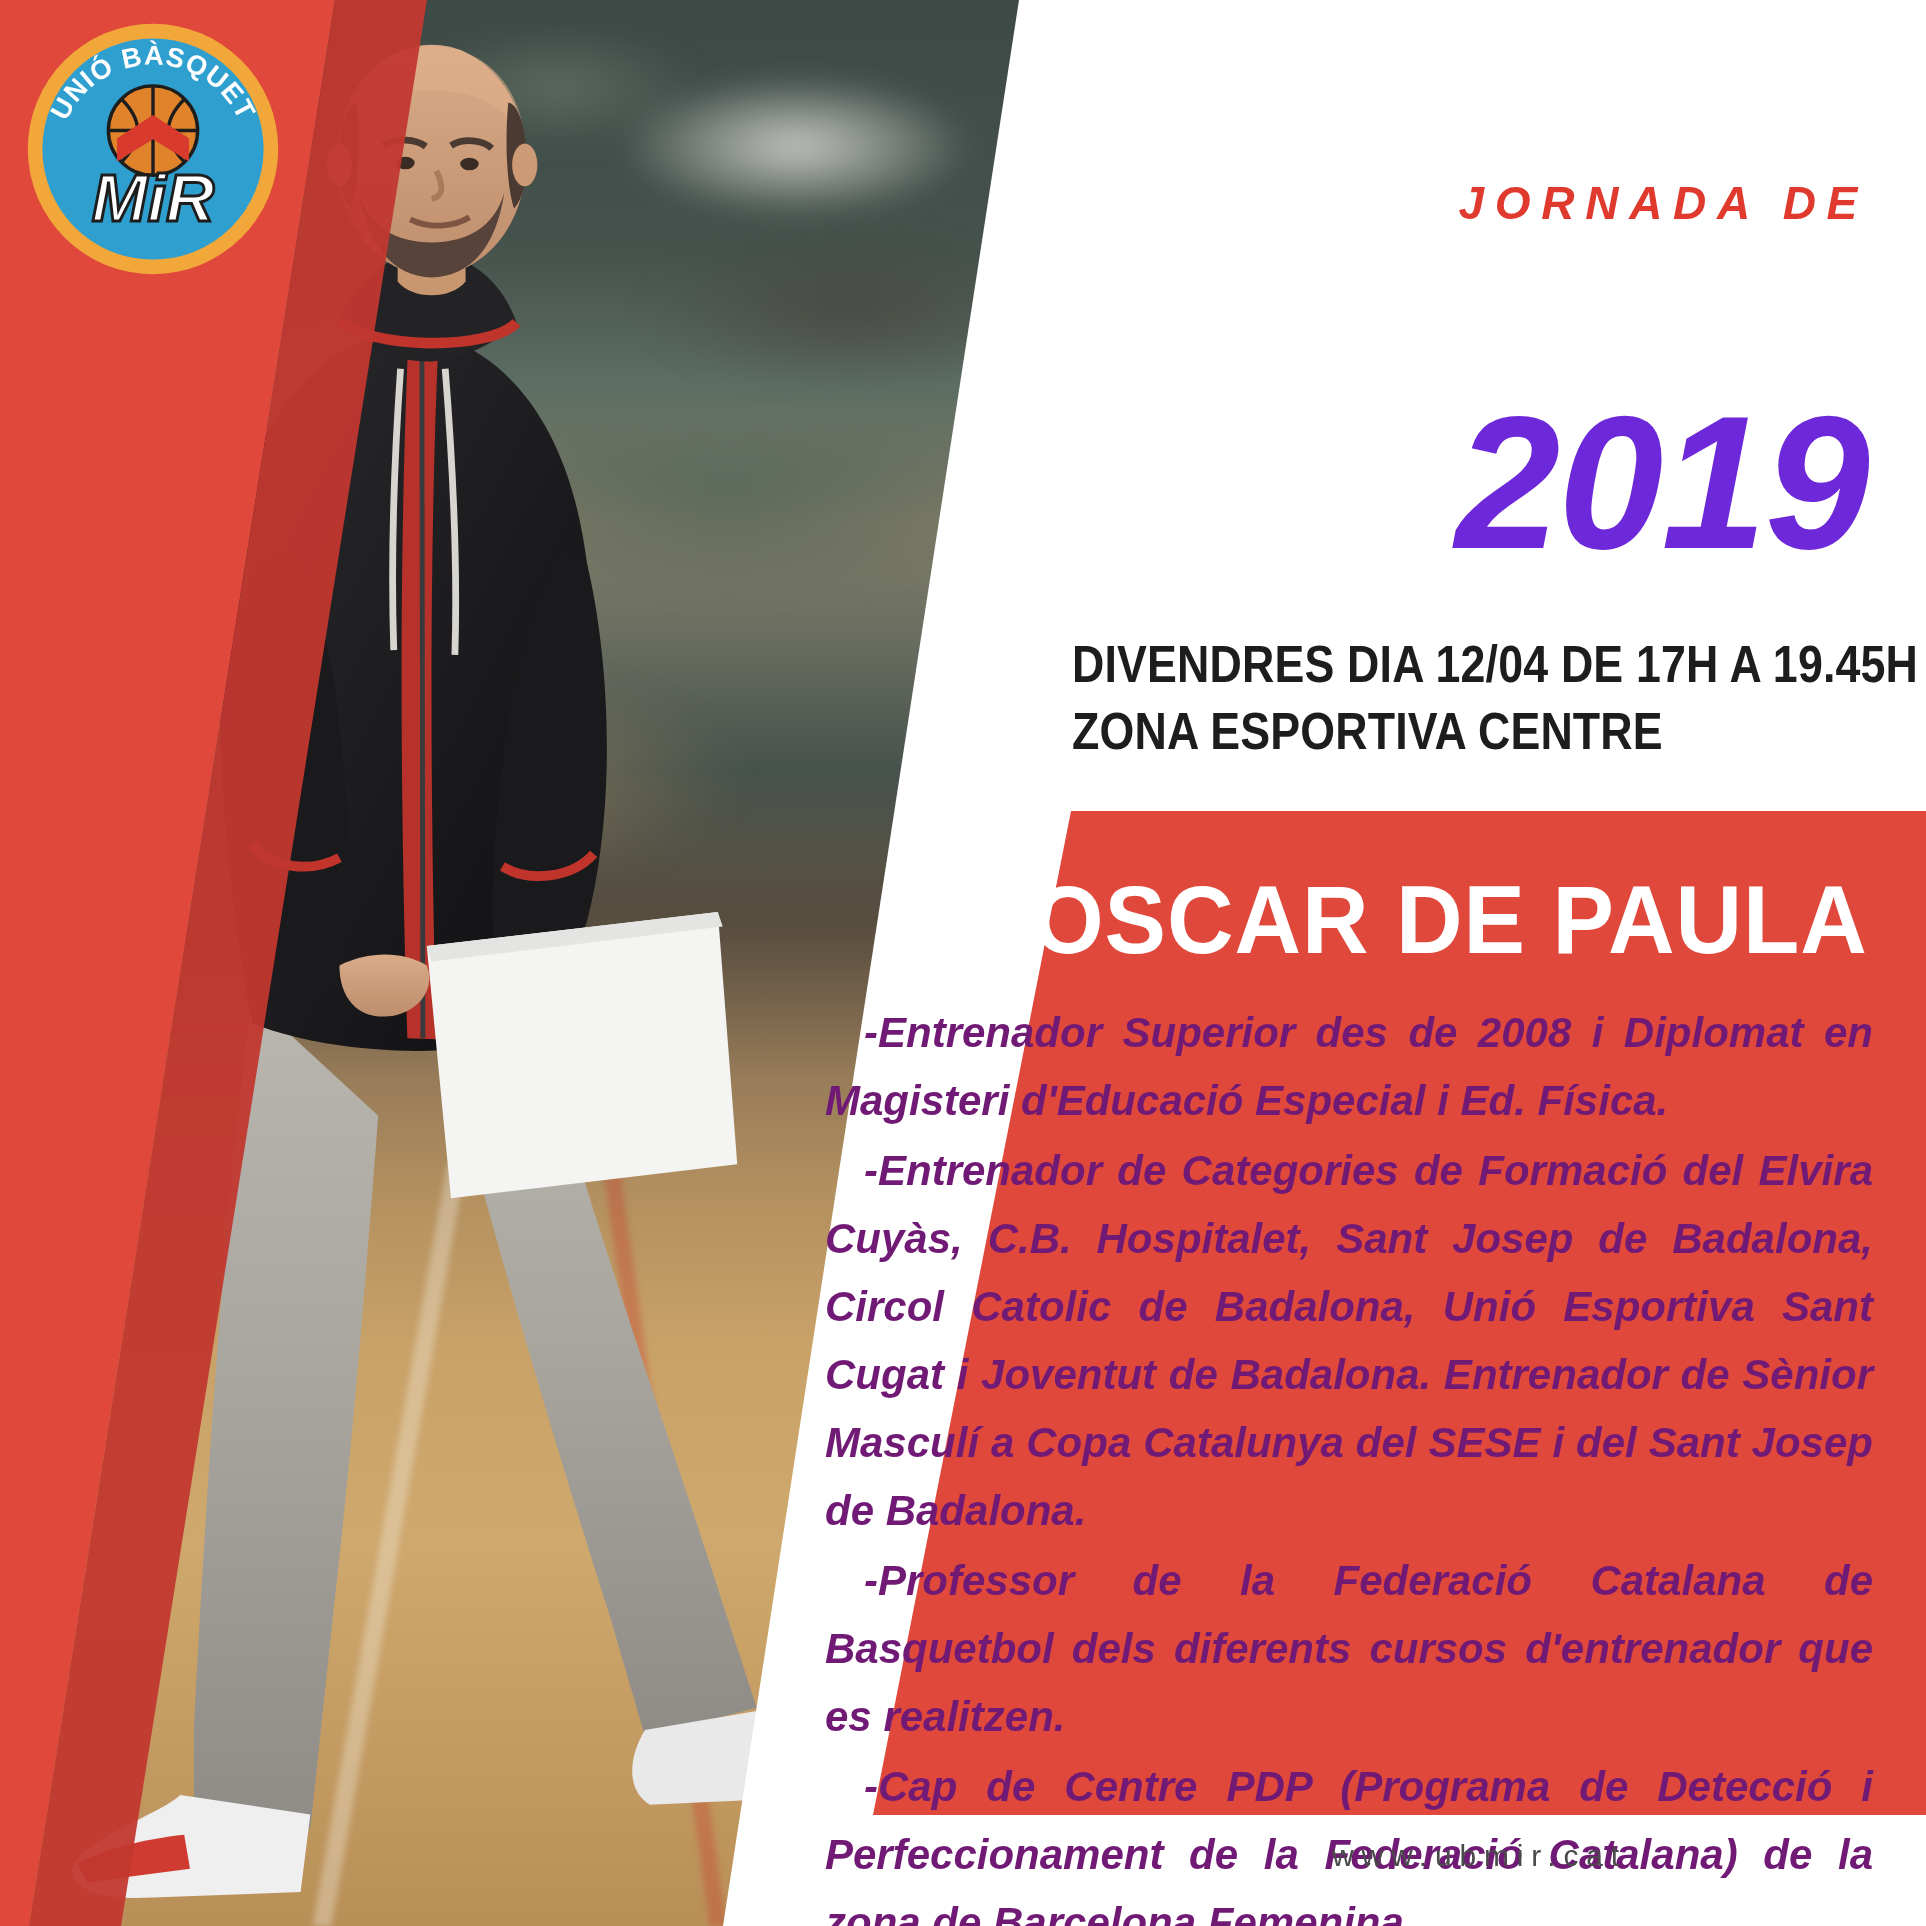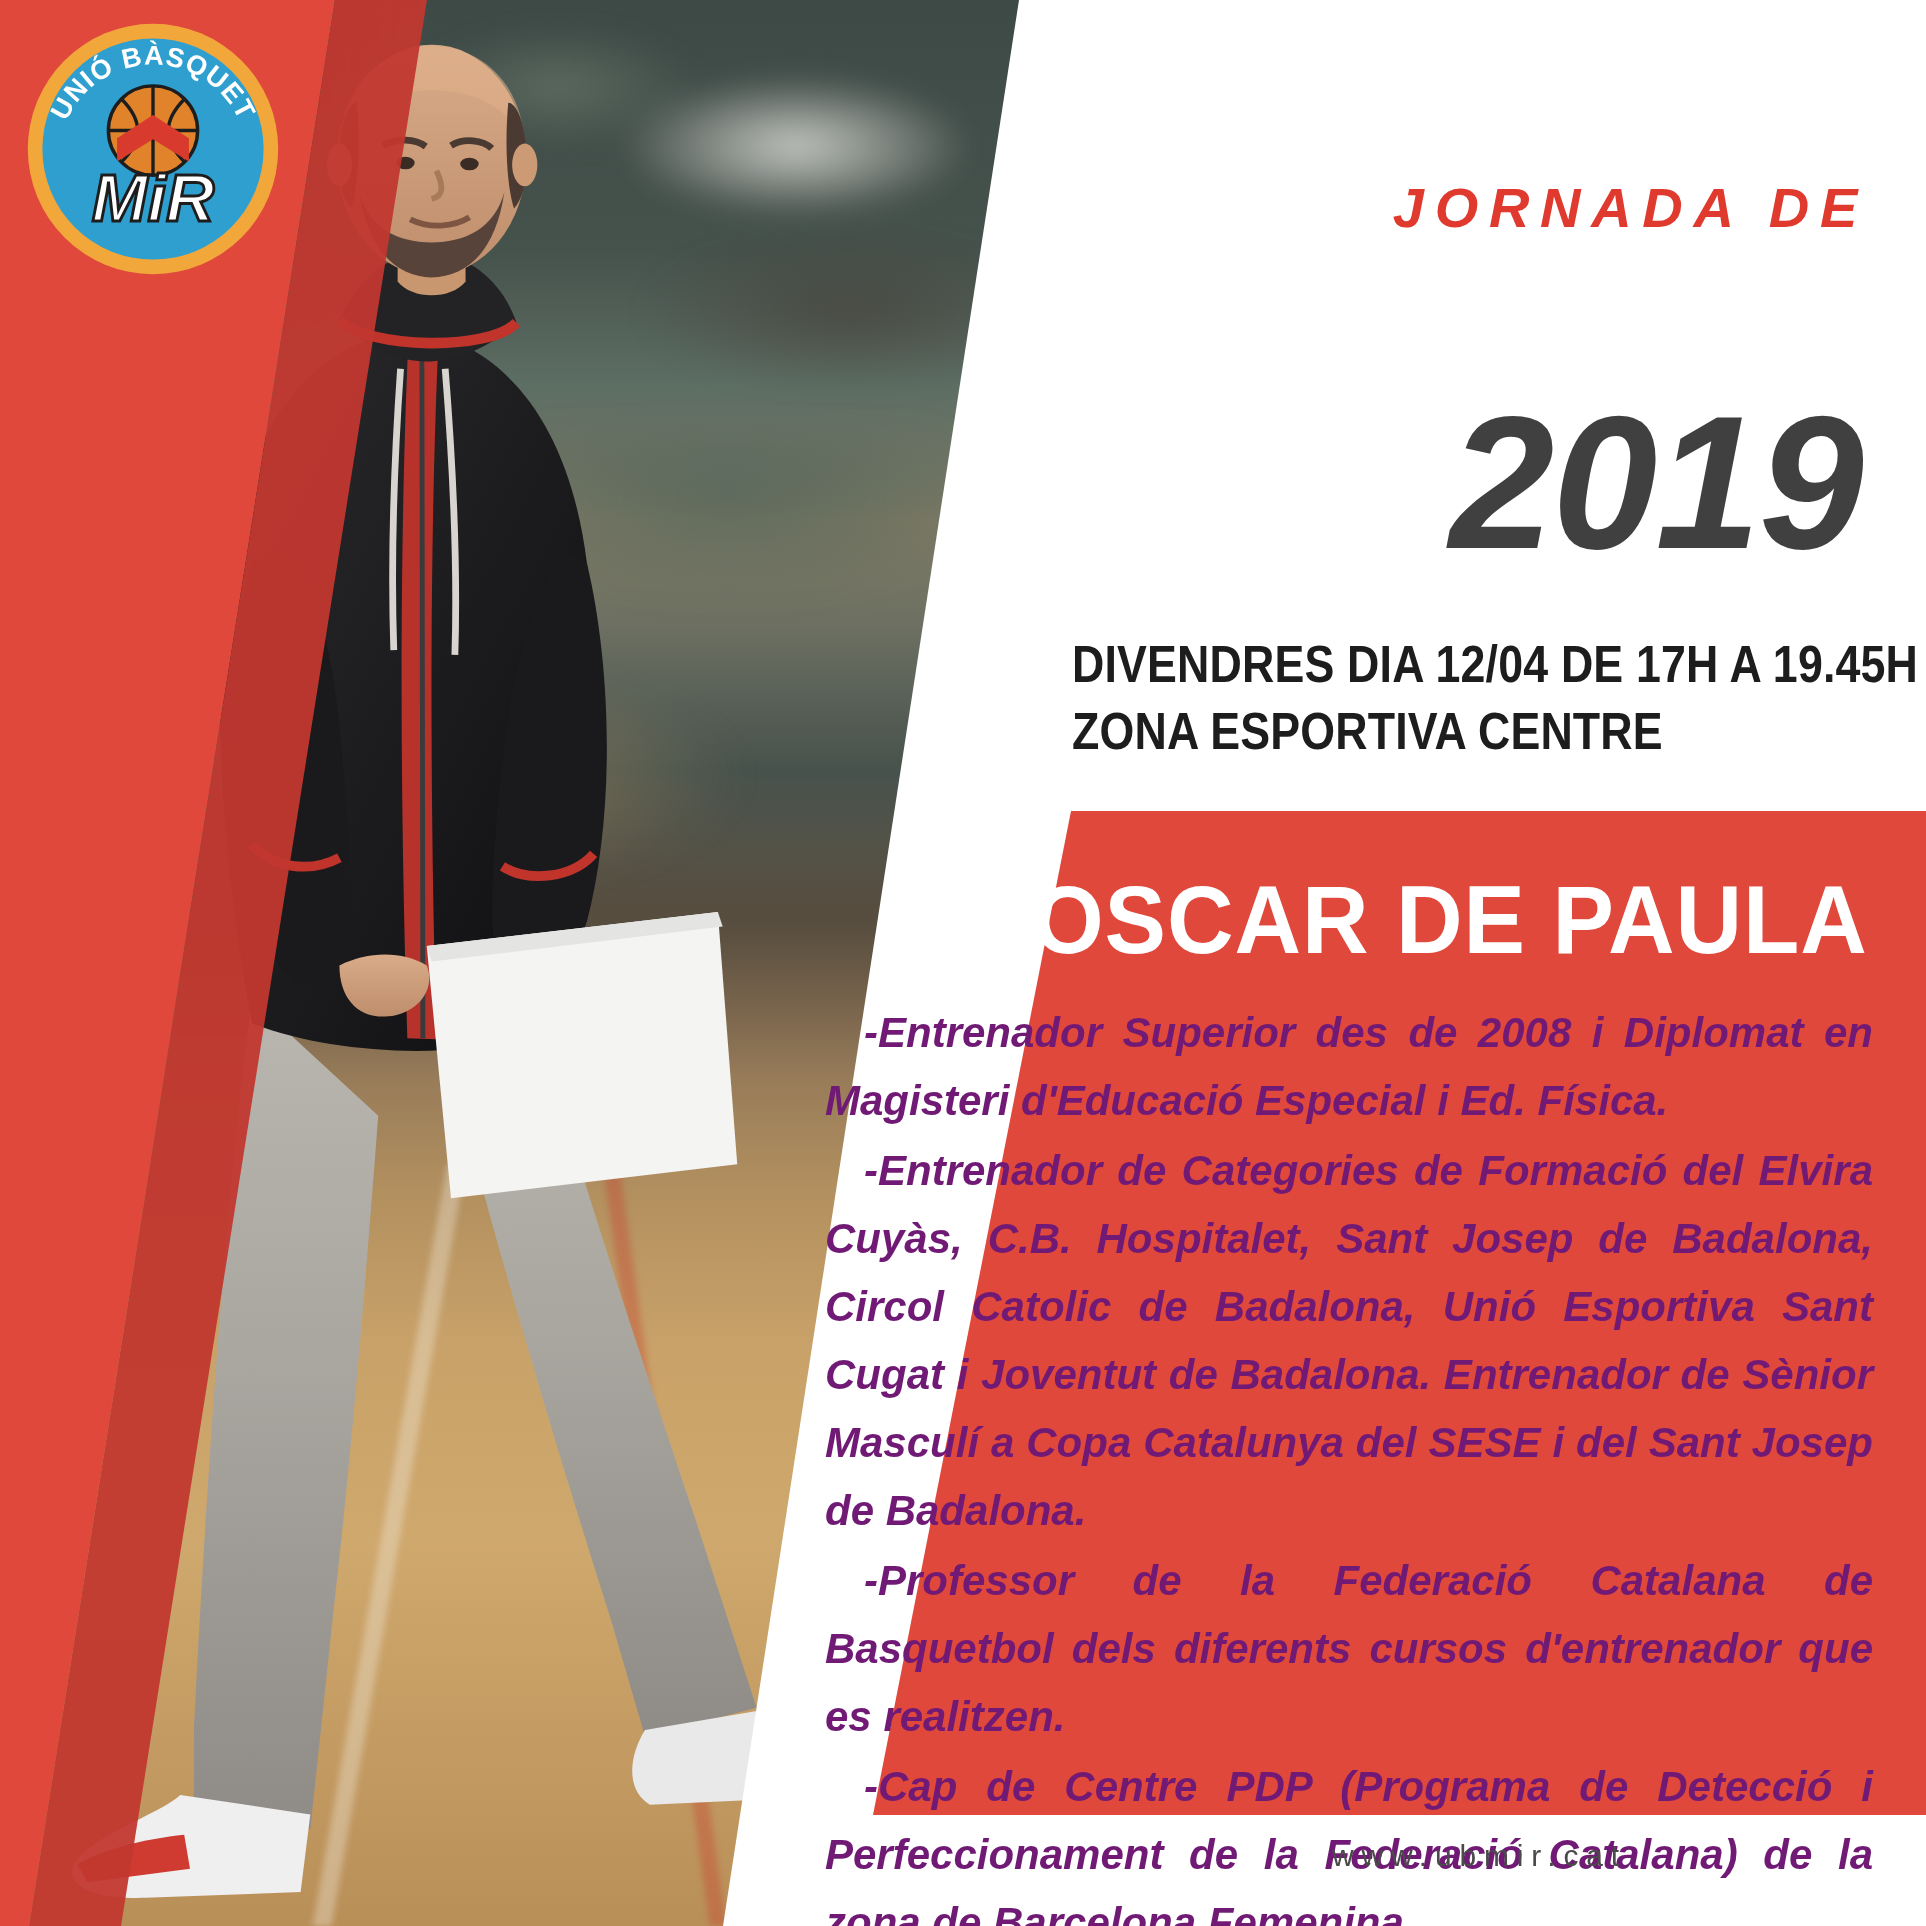--- a/index.html
+++ b/index.html
@@ -141,34 +141,34 @@
     width: 893px; height: 815px;
     background: #ffffff;
   }
   .title-line {
     position: absolute;
     color: #e03a2f;
     font-family: "Liberation Sans", sans-serif;
     font-style: italic;
     font-weight: bold;
     letter-spacing: 10.7px;
-    font-size: 56px;
+    font-size: 46px;
     line-height: 1.0;
     text-align: center;
     right: 58px;
     white-space: nowrap;
   }
   #title1 { top: 180px; }
   #title2 { top: 272px; }
 
   .year {
     position: absolute;
-    right: 64px;
+    right: 58px;
     top: 388px;
-    color: #404040;
+    color: #6d28d9;
     font-family: "Liberation Sans", sans-serif;
     font-style: italic;
     font-weight: bold;
     font-size: 189px;
     line-height: 1;
     letter-spacing: -1.9px;
   }
 
   .when {
     position: absolute;

